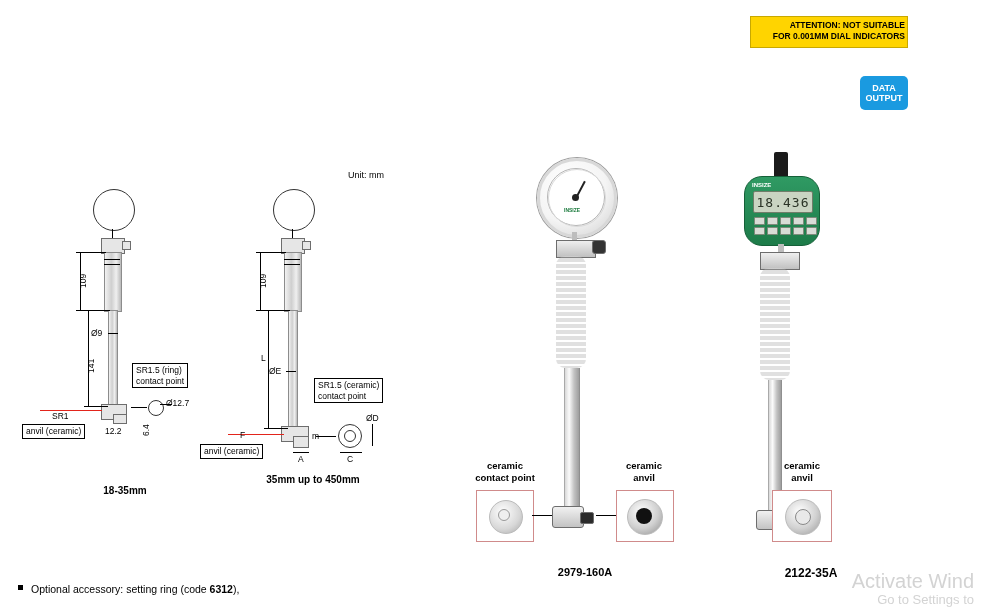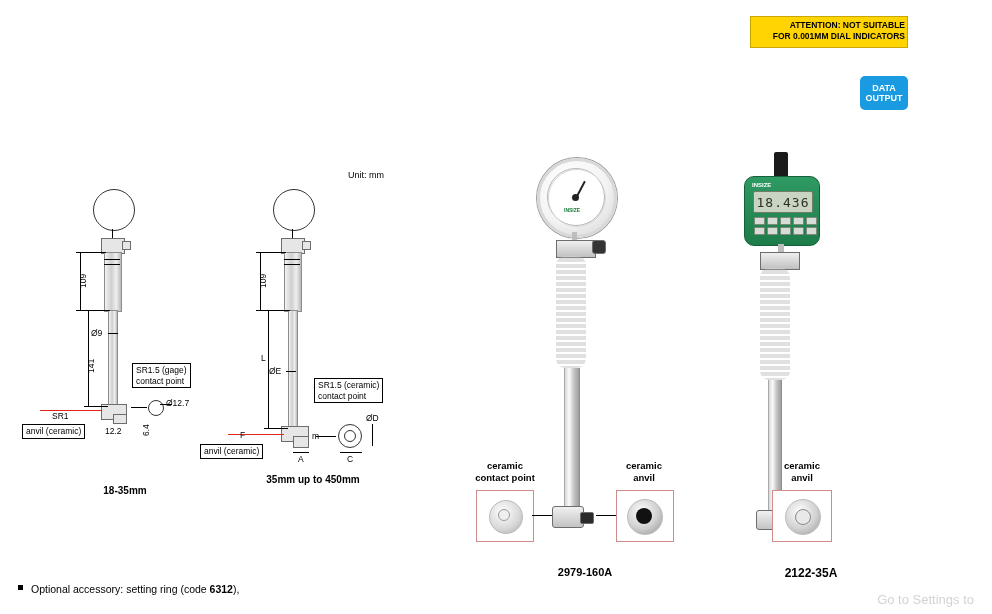--- a/index.html
+++ b/index.html
@@ -79,21 +79,21 @@
   }
   .grip-lines{position:absolute;top:0;left:0;right:0;bottom:0;border-radius:9px;
     background:repeating-linear-gradient(to bottom,rgba(255,255,255,.18) 0 2px,rgba(0,0,0,.12) 2px 6px);}
   .photo-shaft{
     position:absolute;
     background:linear-gradient(to right,#d8d8d8,#fbfbfb 30%,#c2c2c2 65%,#9e9e9e);
     border-left:1px solid #a9a9a9;border-right:1px solid #8f8f8f;
   }
   .detail-box{position:absolute;border:1px solid #d08b8b;background:#fff;}
   .digital-body{
-    position:absolute;border-radius:10px;
+    position:absolute;border-radius:18px;
     background:linear-gradient(to bottom,#2f9a63,#1d7b49);
     border:1px solid #156038;
   }
   .lcd{
     position:absolute;background:#c9d4c2;border:1px solid #6f7d69;border-radius:2px;
     font-family:"DejaVu Sans Mono", monospace;font-size:13px;color:#2a3326;
     display:flex;align-items:center;justify-content:center;letter-spacing:1px;
   }
   .btnrow{position:absolute;display:flex;gap:2px;}
   .minibtn{width:9px;height:6px;background:#d8dcd6;border-radius:1px;border:1px solid #7d8a7a;}
@@ -157,21 +157,21 @@
   <div class="lbl vert" style="left:86px;top:373px;">141</div>
 
   <div class="lbl" style="left:91px;top:328px;">Ø9</div>
   <div class="ln h" style="left:108px;top:333px;width:10px;"></div>
 
   <div class="lbl" style="left:105px;top:426px;">12.2</div>
   <div class="lbl vert" style="left:141px;top:436px;">6.4</div>
   <div class="lbl" style="left:166px;top:398px;text-align:right;">Ø12.7</div>
 
   <div class="lbl box" style="left:132px;top:363px;">
-    <span>SR1.5 (gage)</span><br>
+    <span>SR1.5 (ring)</span><br>
     <span>contact point</span>
   </div>
 
   <div class="rln h" style="left:40px;top:410px;width:62px;"></div>
   <div class="lbl" style="left:52px;top:411px;">SR1</div>
   <div class="lbl box" style="left:22px;top:424px;">anvil (ceramic)</div>
 
   <div class="caption" style="left:70px;top:485px;width:110px;">18-35mm</div>
 
   <div class="dialface" style="left:273px;top:189px;width:40px;height:40px;"></div>
@@ -303,16 +303,17 @@
   <div class="footnote">
     <span class="bullet"></span>
     <div class="txt">
       <div>
         <span>Optional accessory: setting ring (code </span><b>6312</b><span>),</span>
       </div>
     </div>
   </div>
 
   <div class="watermark">
+    <div>Activate Wind</div>
     <div class="sub">Go to Settings to</div>
   </div>
 
 </div>
 
 </body></html>

